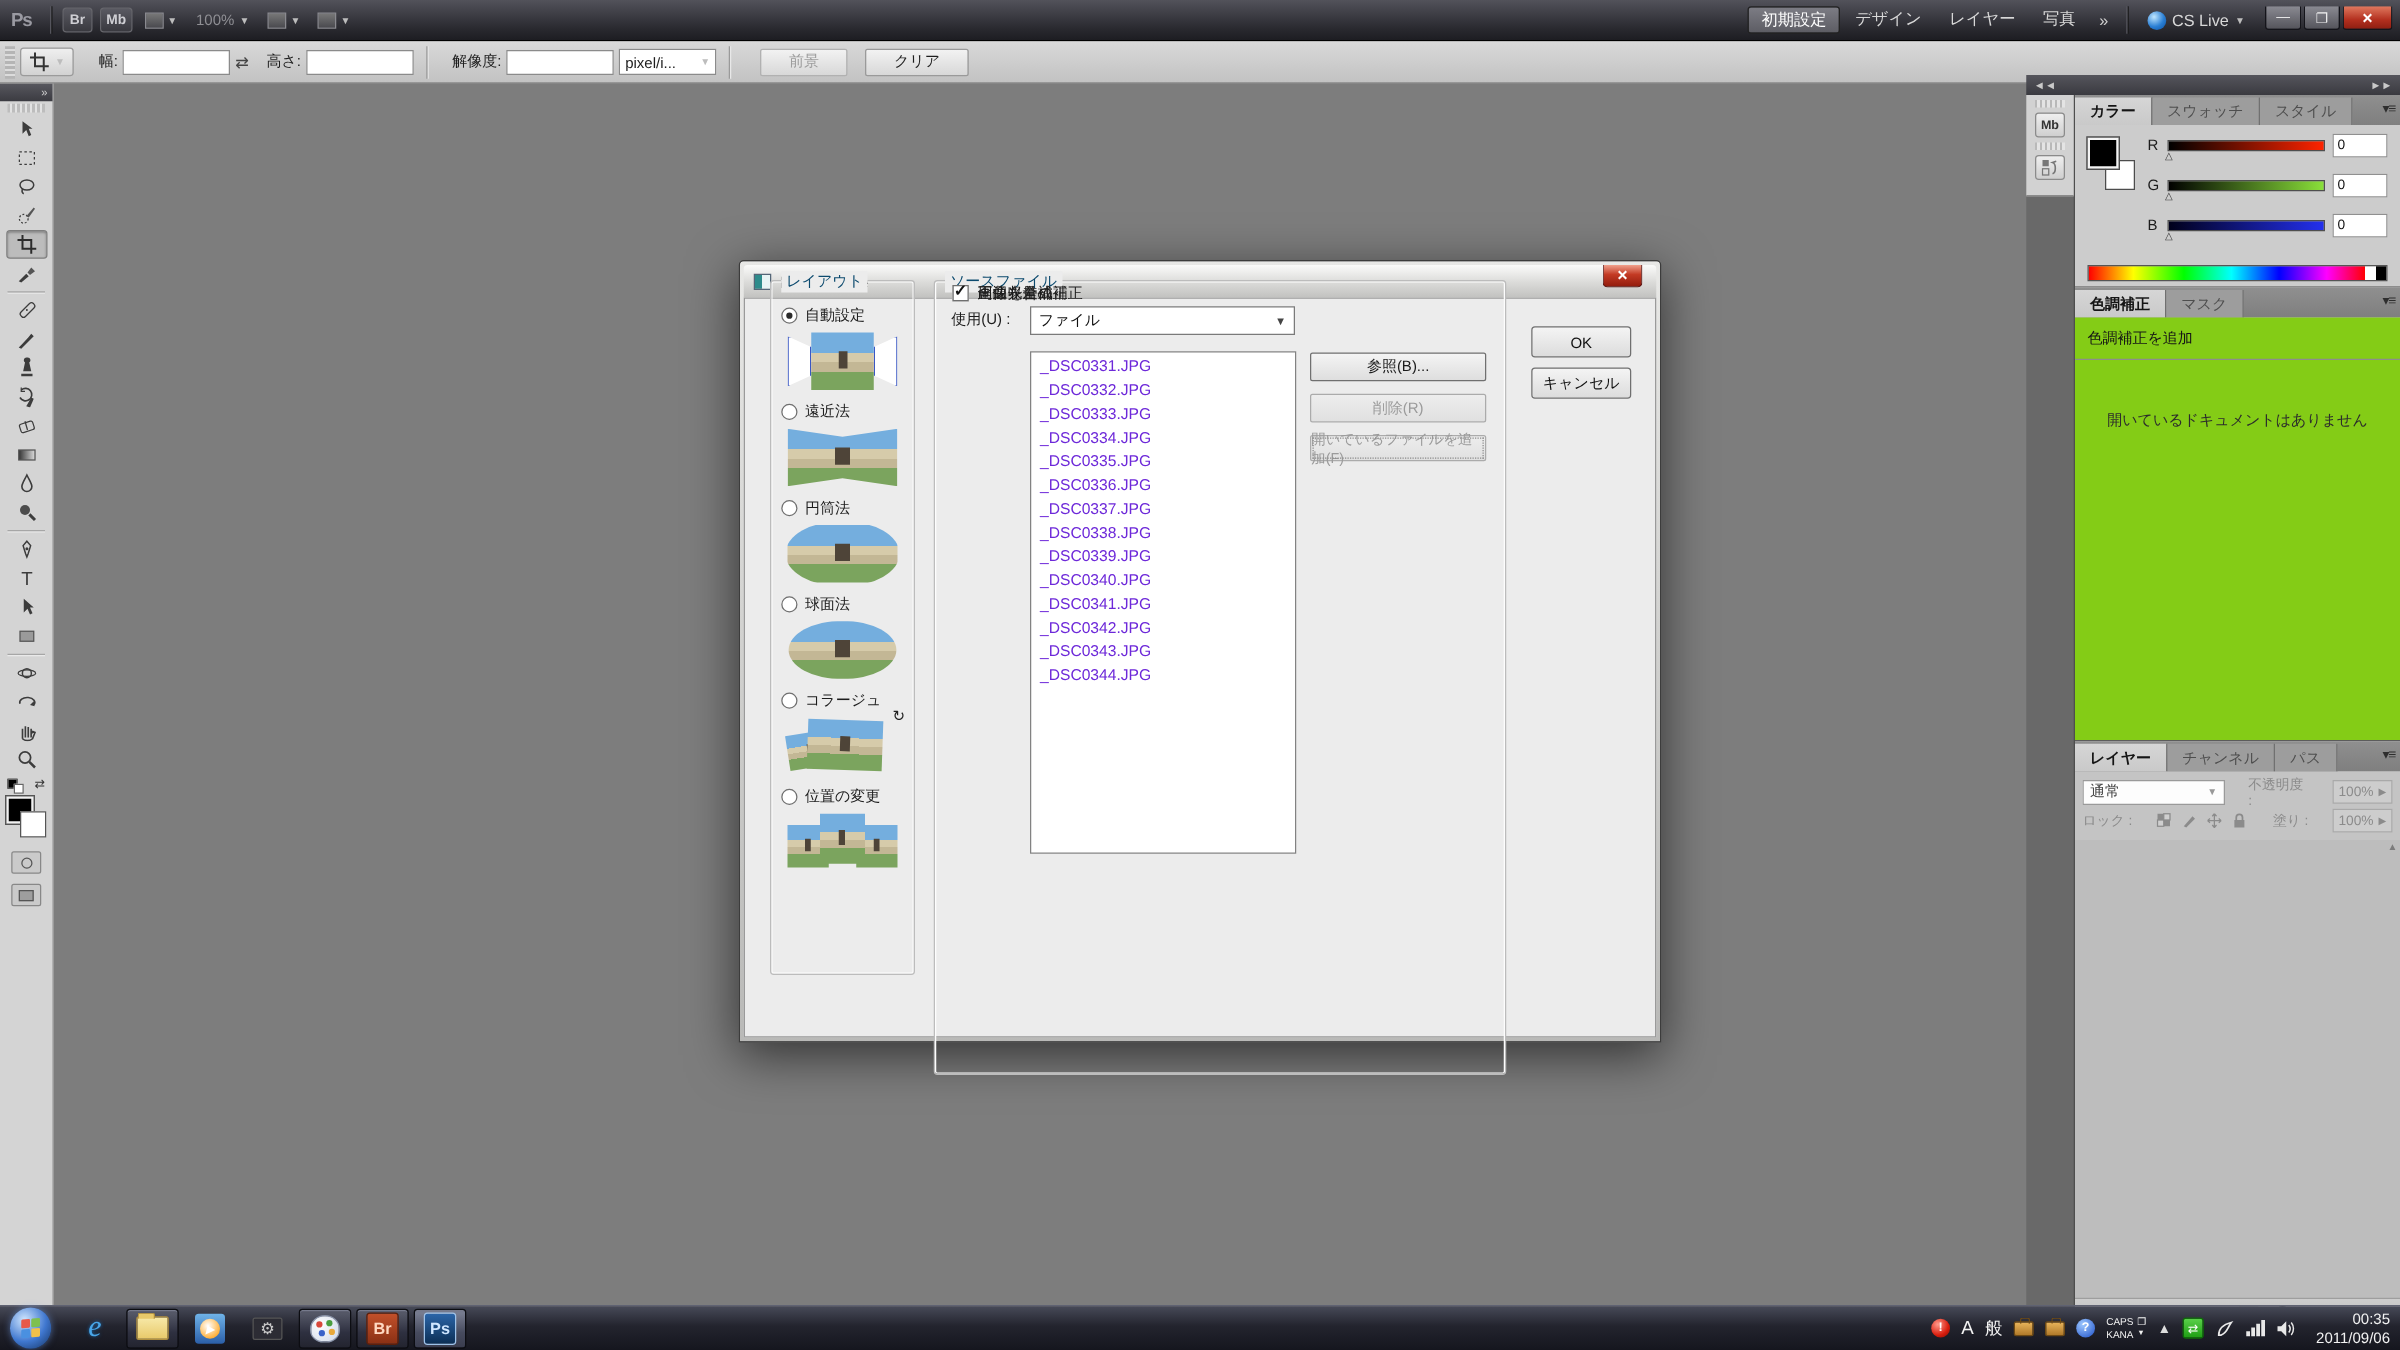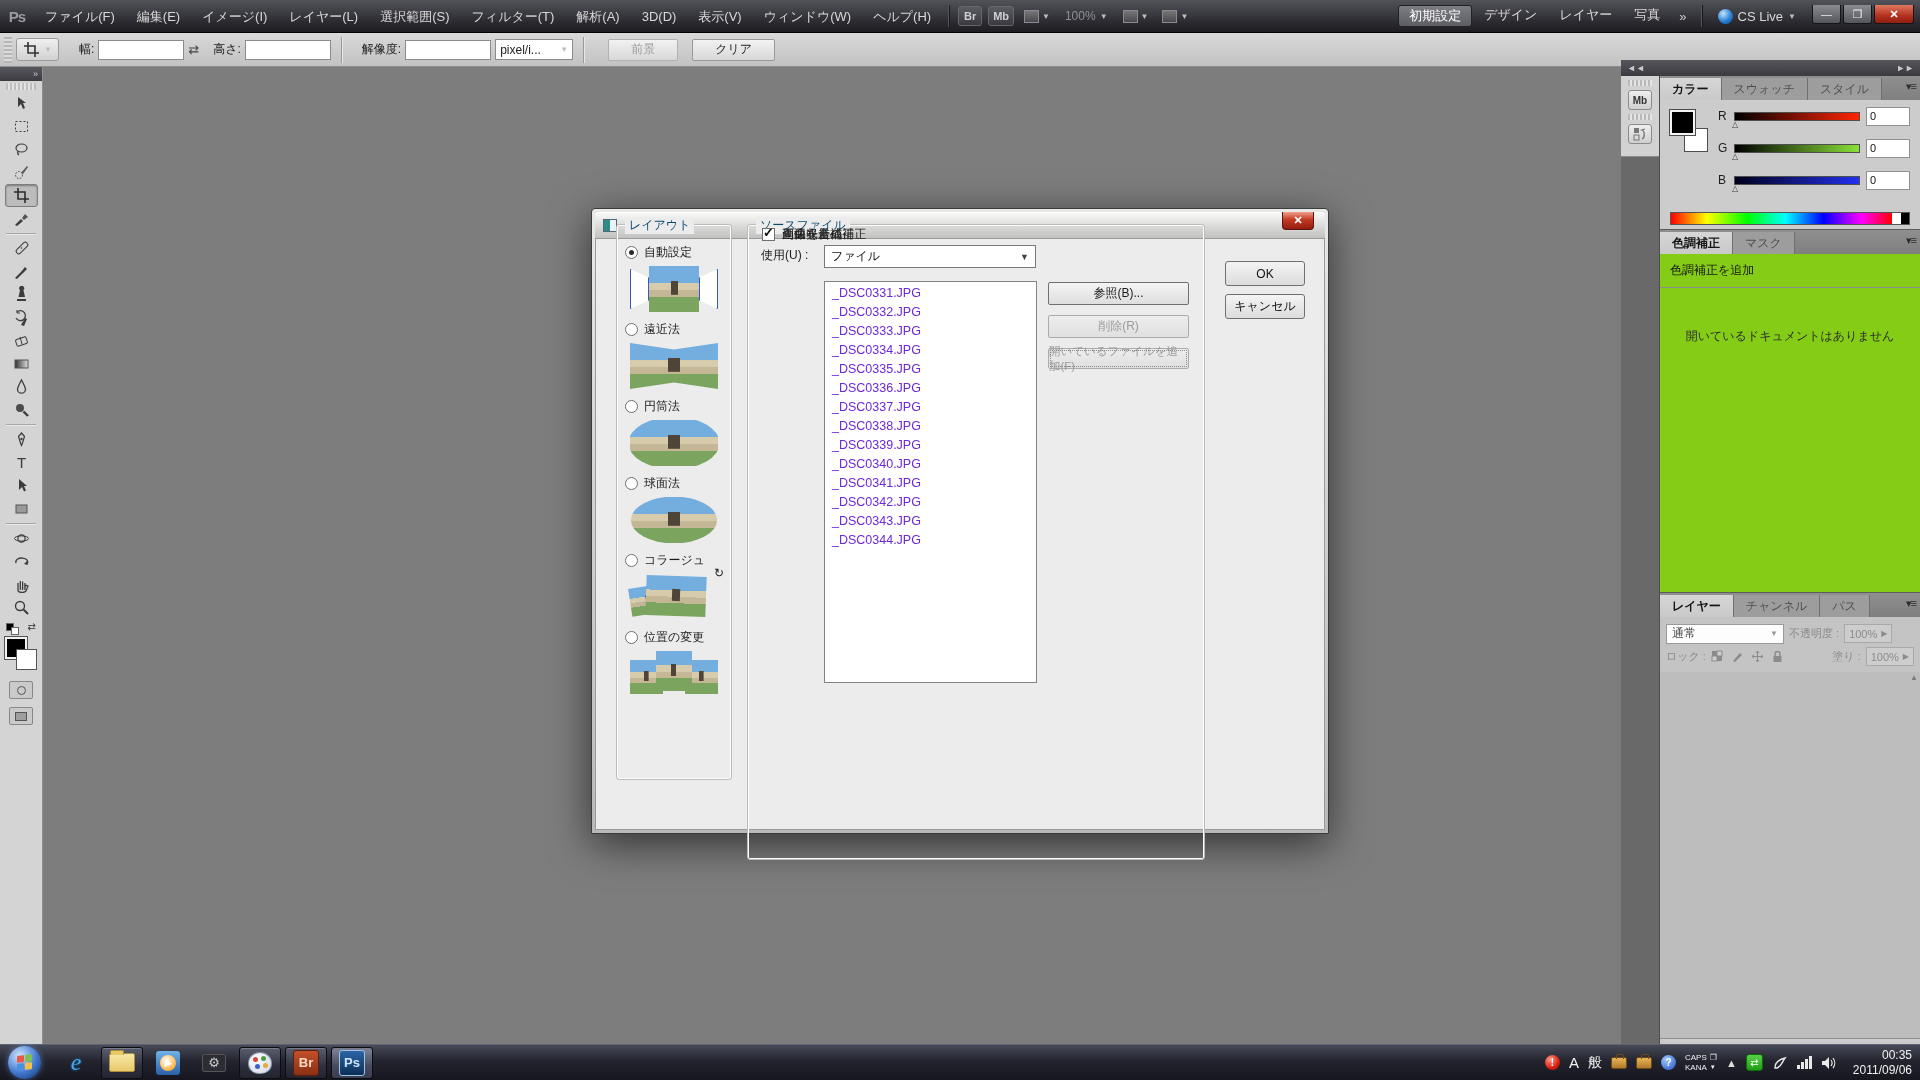--- a/index.html
+++ b/index.html
@@ -98,21 +98,21 @@
   .sl-val{width:44px;height:19px;background:#fff;border:1px solid #909090;font-size:11px;padding:2px 3px;color:#111;}
   .ramp{position:absolute;left:10px;right:10px;bottom:4px;height:13px;border:1px solid #555;
     background:linear-gradient(to right,#ff0000,#ffff00 15%,#00ff00 32%,#00ffff 48%,#0000ff 64%,#ff00ff 80%,#ff0000 93%,#ffffff 93%,#ffffff 96.5%,#000000 96.5%);}
   
   .adjbody{height:338px;position:relative;background:#84cc16;font-size:12px;}
   .adj-head{padding:8px 10px 6px;color:#161616;}
   .adj-hr{height:1px;background:#8d8d8d;margin:2px 0 0;}
   .adj-msg{text-align:center;margin-top:40px;color:#2c2c2c;}
   
   .layctl{background:#c4c4c4;padding:5px 6px 4px;font-size:11px;color:#8b8b8b;}
-  .layrow{display:flex;align-items:center;gap:5px;height:23px;}
+  .layrow{display:flex;align-items:center;gap:19px;height:23px;}
   .blend{width:118px;height:20px;background:#fdfdfd;border:1px solid #9a9a9a;color:#444;display:flex;align-items:center;justify-content:space-between;padding:0 5px;font-size:12px;}
   .gv{border:1px solid #a9a9a9;background:#cdcdcd;height:19px;padding:1px 4px;color:#8b8b8b;display:flex;align-items:center;gap:4px;}
   .lockicons{display:flex;gap:7px;align-items:center;}
   .lockicons svg{display:block}
   .laybody{height:366px;background:#bdbdbd;position:relative;}
   .laybody .scrup{position:absolute;right:2px;top:1px;font-size:8px;color:#7c7c7c;}
   .laybar{height:25px;background:linear-gradient(#cdcdcd,#bdbdbd);border-top:1px solid #8f8f8f;
     display:flex;align-items:center;justify-content:flex-end;gap:12px;padding:0 10px;color:#6e6e6e;}
   .laybar .fx{font-size:12px;font-style:italic;color:#6e6e6e;}
   .grip-corner{position:absolute;right:1px;bottom:1px;width:10px;height:10px;
@@ -219,34 +219,20 @@
   .clock{text-align:right;font-size:12px;color:#f2f2f2;line-height:15px;margin-left:6px;}
   .tray .g{color:#ddd;font-size:11px;}
 </style>
 </head>
 <body>
 
 <div class="screen">
 
   <header class="menubar">
     <div class="ps-logo">Ps</div>
-    <nav style="display:flex">
-
-    <span class="menu-item">ファイル(F)</span>
-        <span class="menu-item">編集(E)</span>
-        <span class="menu-item">イメージ(I)</span>
-        <span class="menu-item">レイヤー(L)</span>
-        <span class="menu-item">選択範囲(S)</span>
-        <span class="menu-item">フィルター(T)</span>
-        <span class="menu-item">解析(A)</span>
-        <span class="menu-item">3D(D)</span>
-        <span class="menu-item">表示(V)</span>
-        <span class="menu-item">ウィンドウ(W)</span>
-        <span class="menu-item">ヘルプ(H)</span>
-      </nav>
     <div class="mb-sep"></div>
     <div class="appbtn">Br</div>
     <div class="appbtn">Mb</div>
     <div class="icon-drop">
         <span class="mini-sq"></span>
         <span class="tri-down">▼</span>
       </div>
     <div class="zoom-ro">
         <span>100%</span>
         <span class="tri-down">▼</span>

